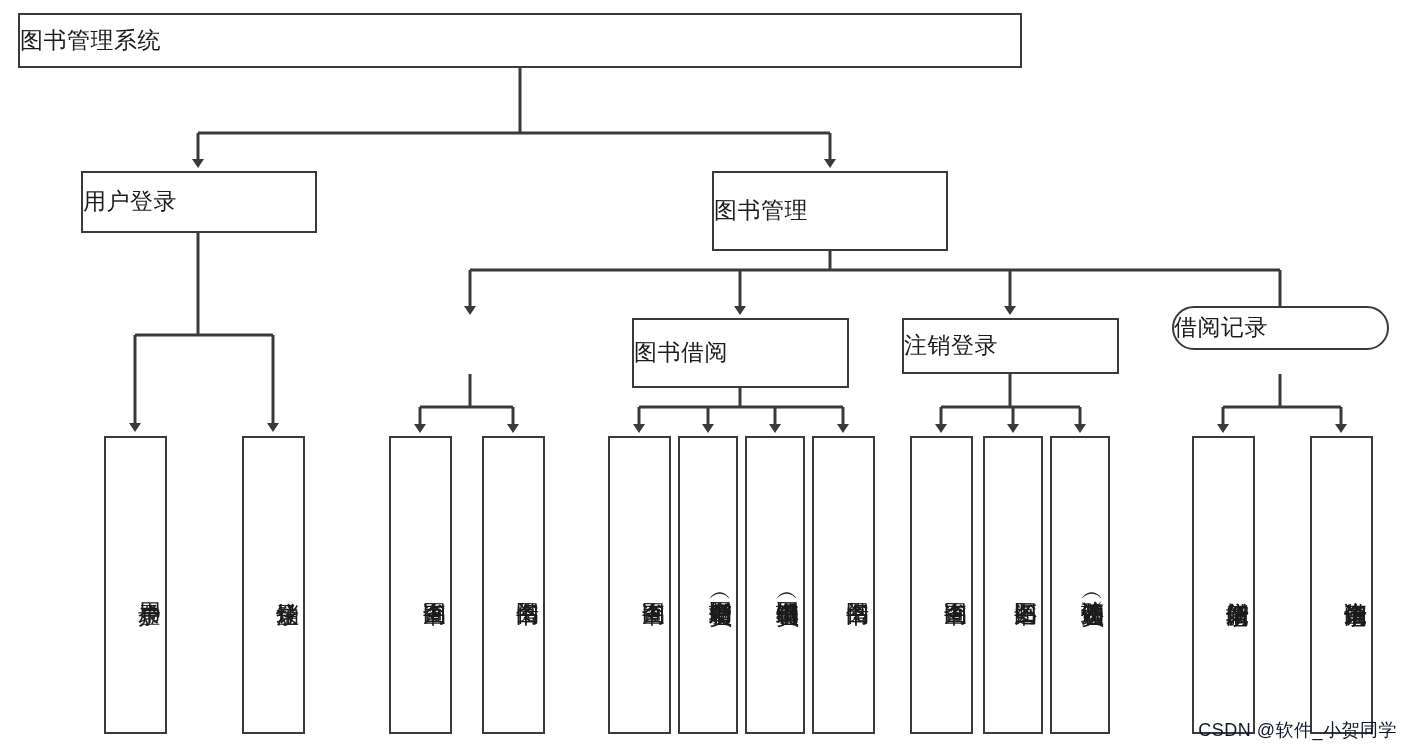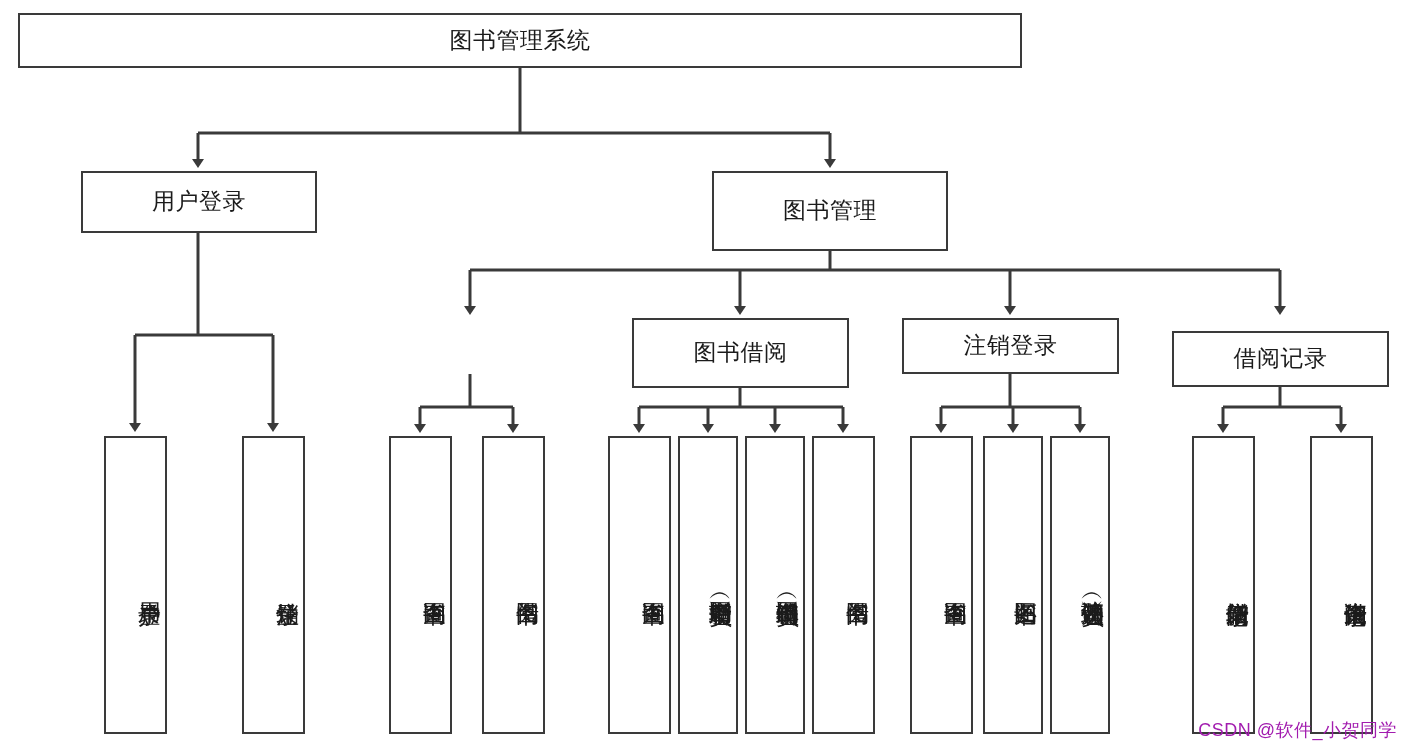--- a/index.html
+++ b/index.html
@@ -26,21 +26,21 @@
     width: 1405px;
     height: 747px;
   }
   .node-box {
     position: absolute;
     box-sizing: border-box;
     border: 2px solid #3a3a3a;
     background: #ffffff;
     display: flex;
     align-items: center;
-    justify-content: center;
+    justify-content: flex-start;
     color: #1b1b1b;
     letter-spacing: 0.5px;
   }
   .node-box.horizontal {
     font-size: 23px;
     line-height: 1.1;
     writing-mode: horizontal-tb;
   }
   .node-box.vertical {
     writing-mode: vertical-rl;
@@ -58,21 +58,21 @@
   }
   .node-box.vertical .node-label {
     white-space: normal;
     text-align: start;
   }
   #watermark {
     position: absolute;
     right: 8px;
     bottom: 5px;
     font-size: 18px;
-    color: #a21caf;
+    color: #0f172a;
     letter-spacing: 0.5px;
     white-space: nowrap;
     pointer-events: none;
     margin-top: 38px;
   }
 </style>
 </head>
 <body>
 
 <div id="diagram-root">
@@ -137,21 +137,21 @@
   <div class="node-box horizontal" style="left:712px; top:171px; width:236px; height:80px;">
     <span class="node-label">图书管理</span>
   </div>
 
   <div class="node-box horizontal" style="left:632px; top:318px; width:217px; height:70px;">
     <span class="node-label">图书借阅</span>
   </div>
   <div class="node-box horizontal" style="left:902px; top:318px; width:217px; height:56px;">
     <span class="node-label">注销登录</span>
   </div>
-  <div class="node-box horizontal" style="left:1172px; top:331px; width:217px; height:56px;">
+  <div class="node-box horizontal" style="left:1172px; top:306px; width:217px; height:44px;border-radius:22px;">
     <span class="node-label">借阅记录</span>
   </div>
 
   <div class="node-box vertical" style="left:104px; top:436px; width:63px; height:298px;">
     <span class="node-label">用户登录</span>
   </div>
   <div class="node-box vertical" style="left:242px; top:436px; width:63px; height:298px;">
     <span class="node-label">注销登录</span>
   </div>
 

